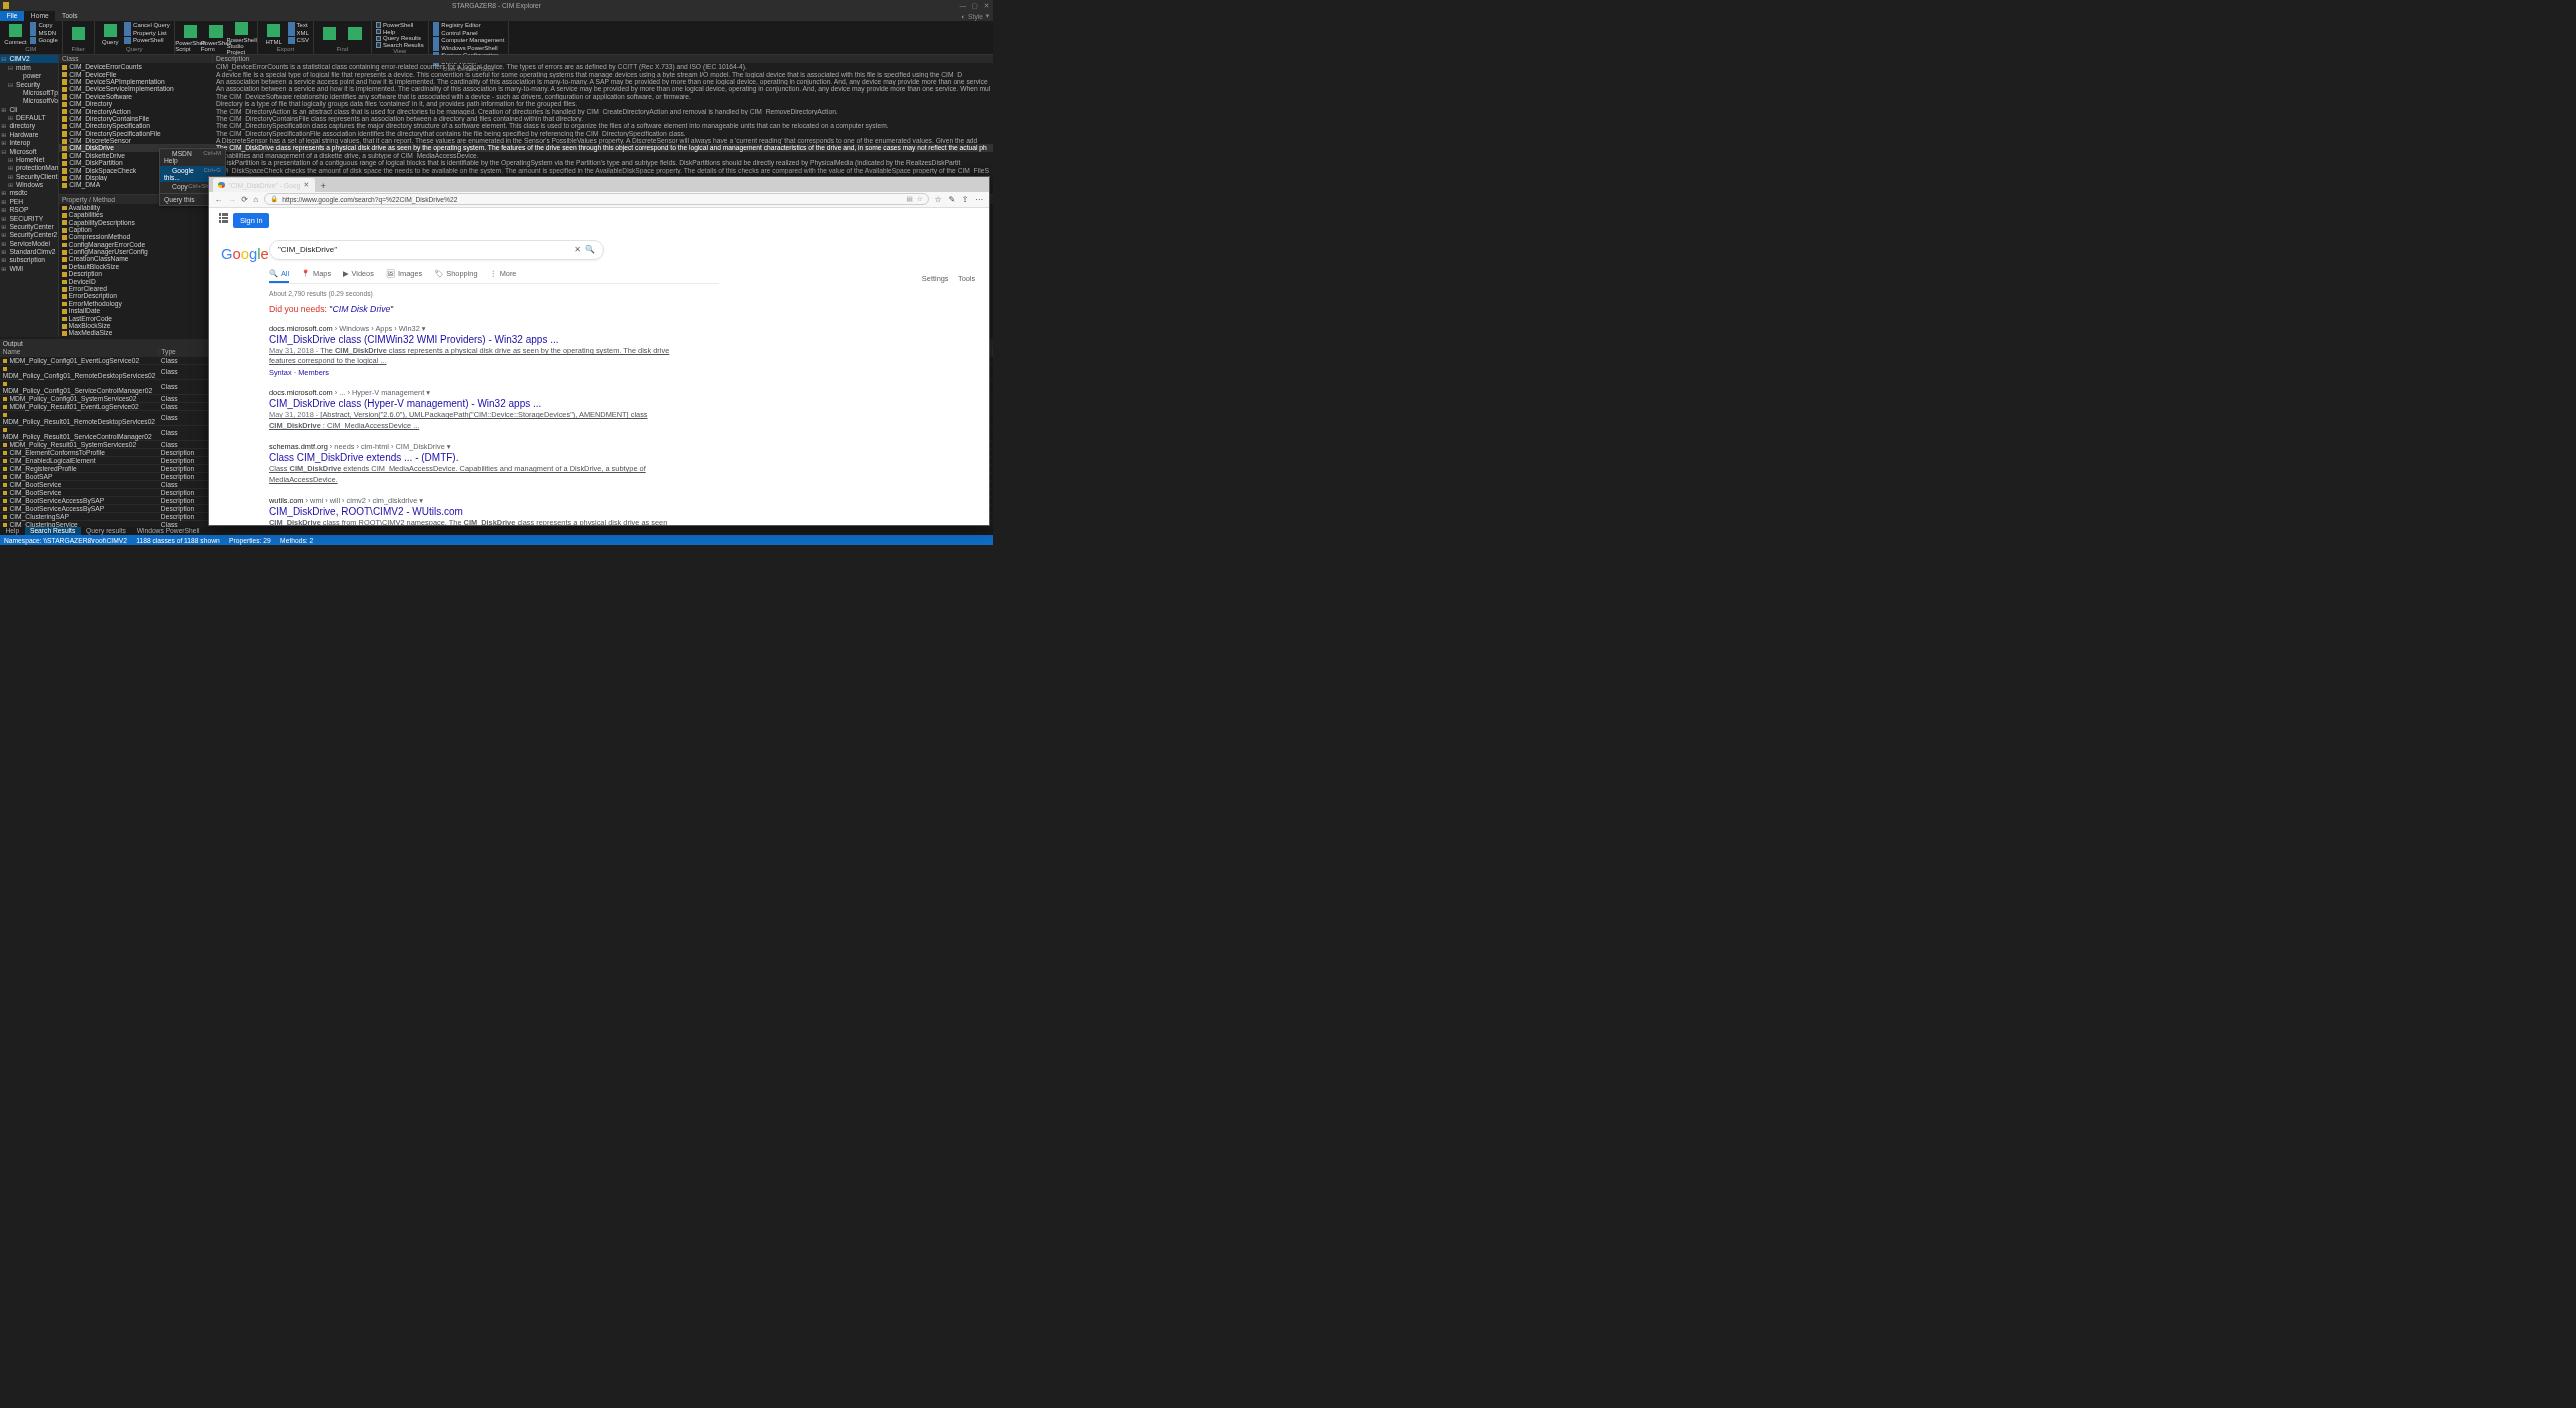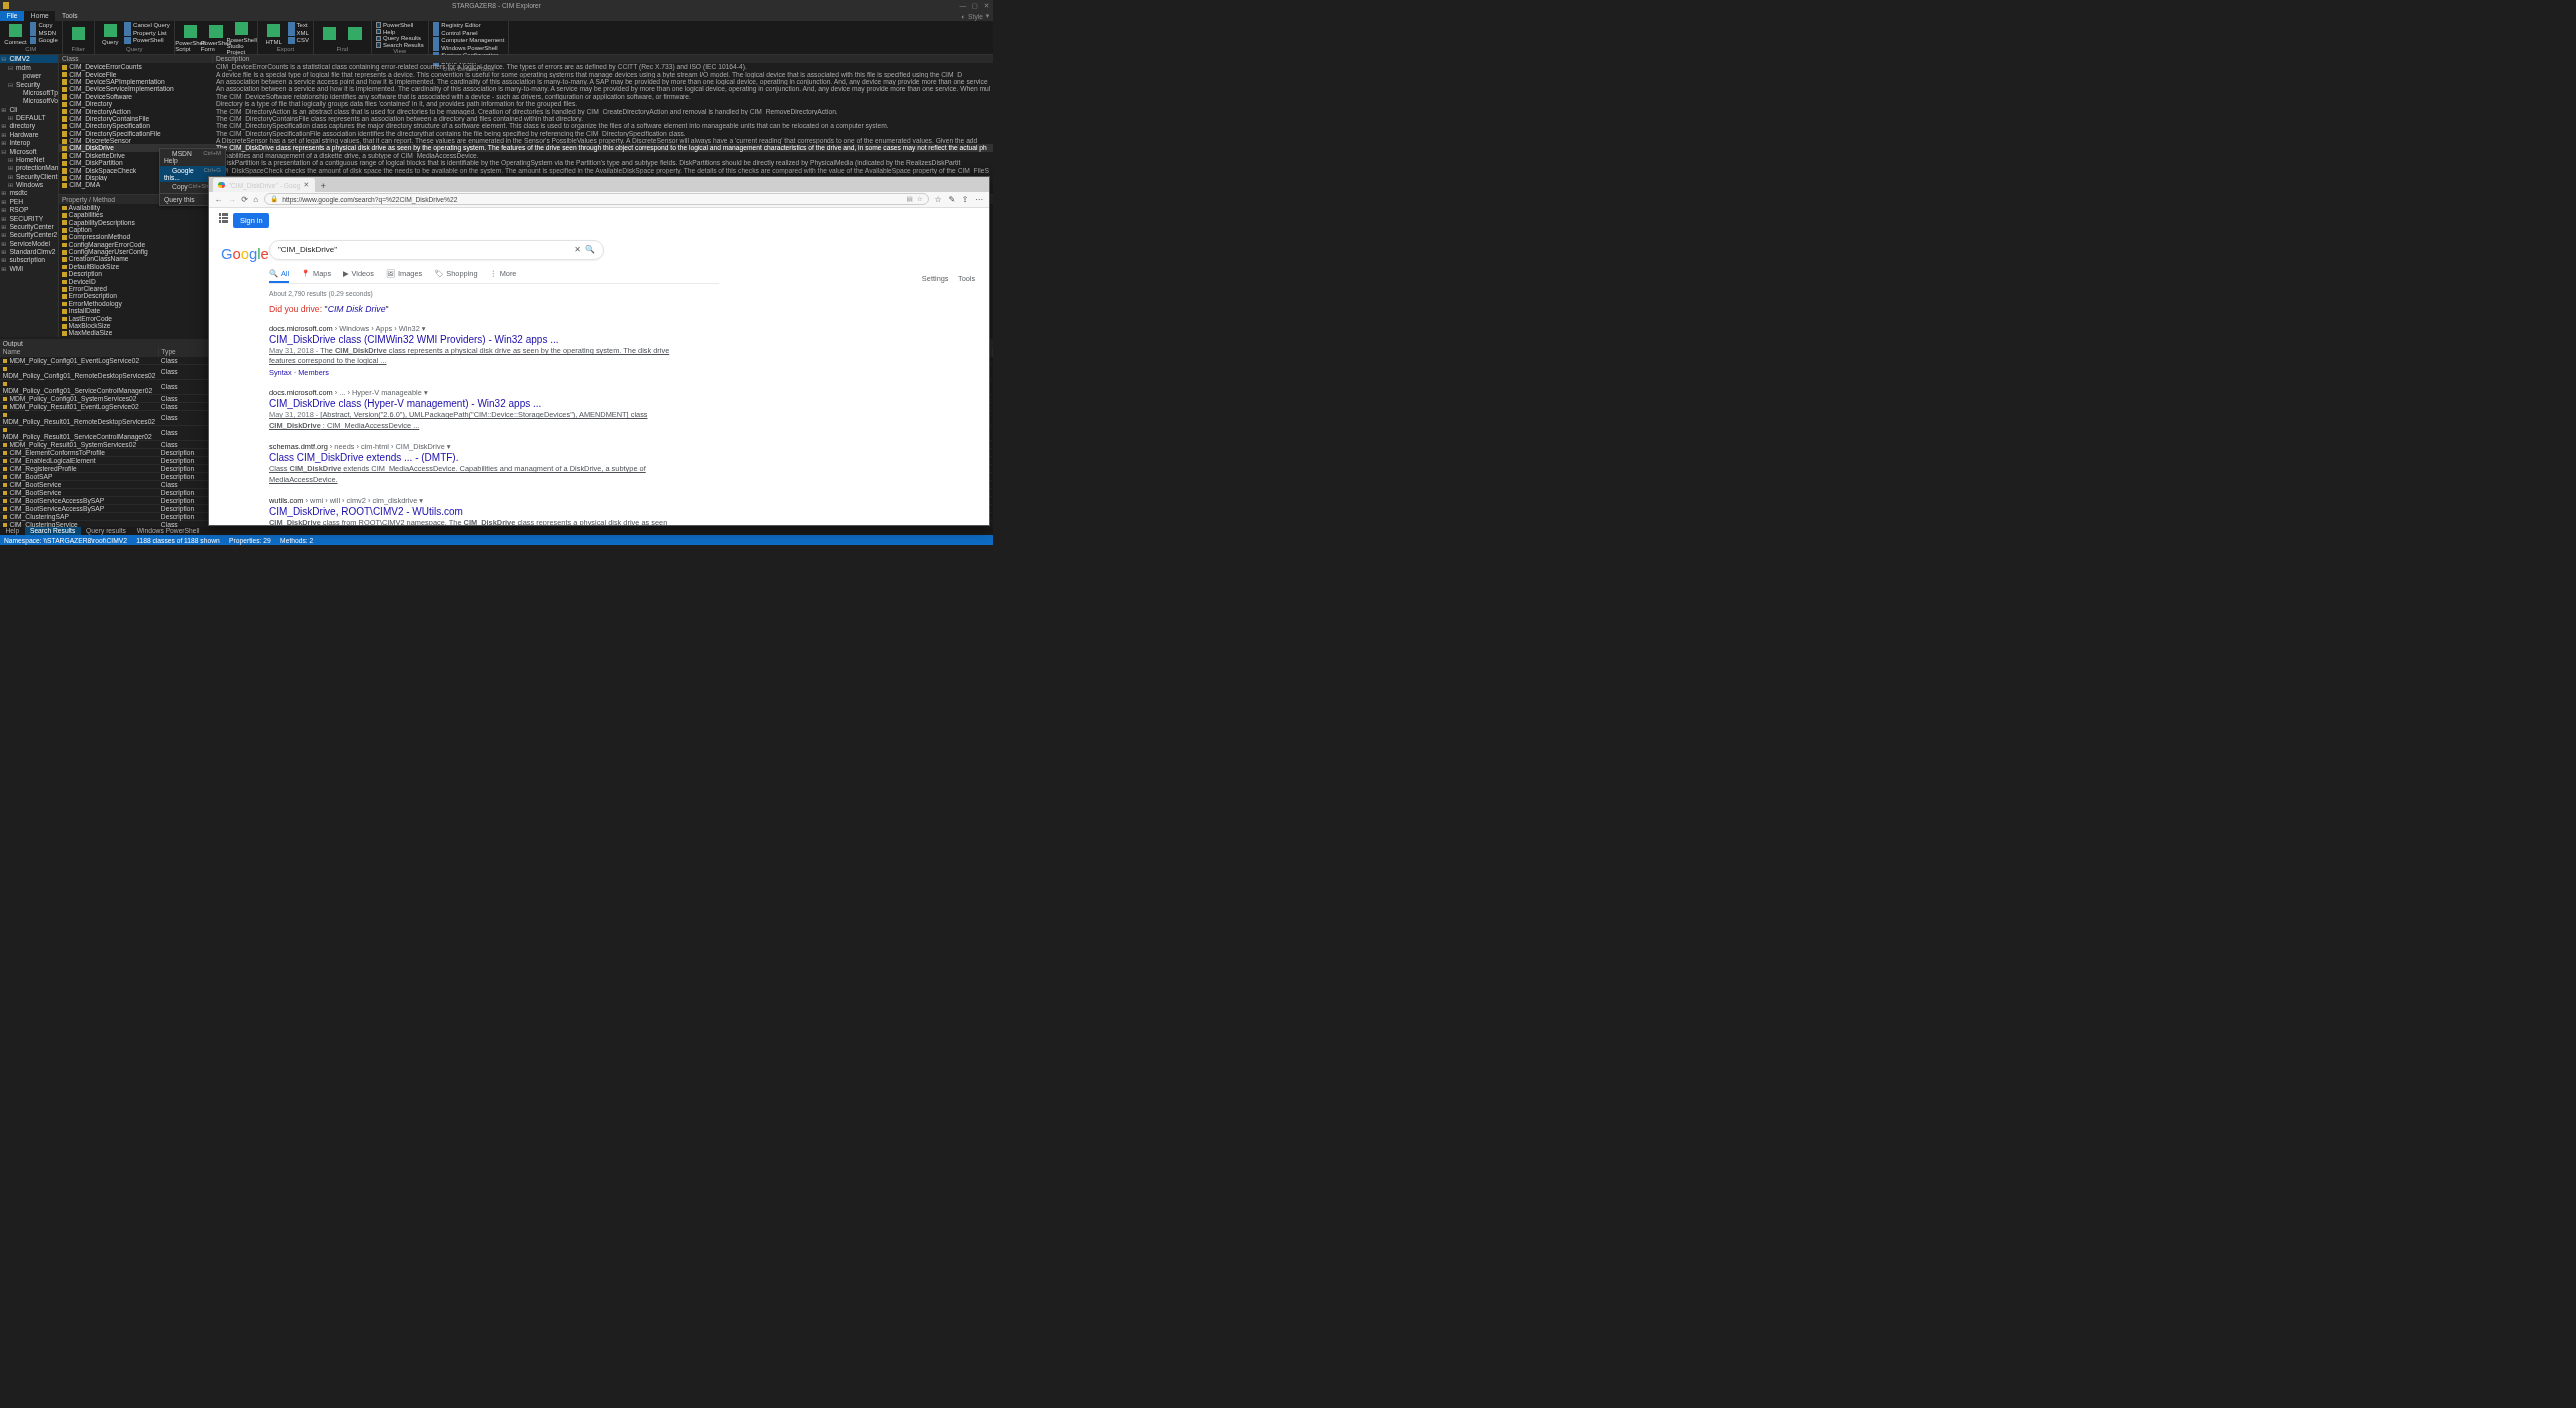--- a/index.html
+++ b/index.html
@@ -636,31 +636,31 @@
               <div class="gn"><span>🖼</span>Images</div>
               <div class="gn"><span>🏷</span>Shopping</div>
               <div class="gn"><span>⋮</span>More</div>
             </div>
           <div class="settings-tools">
             <span>Settings</span>
             <span>Tools</span>
           </div>
           <div class="gstats">About 2,790 results (0.29 seconds)</div>
           <div class="gdym">
-            <span class="lab">Did you drive: </span>"<span class="q">CIM Disk Drive</span>"
+            <span class="lab">Did you needs: </span>"<span class="q">CIM Disk Drive</span>"
           </div>
           <div id="gresults">
               <div class="gres">
                 <div class="url">docs.microsoft.com<span class="path"> › Windows › Apps › Win32</span> <span style="color:#5f6368">▾</span></div>
                 <div class="title">CIM_DiskDrive class (CIMWin32 WMI Providers) - Win32 apps ...</div>
                 <div class="snip"><span class="date">May 31, 2018 - </span>The <b>CIM_DiskDrive</b> class represents a physical disk drive as seen by the operating system. The disk drive features correspond to the logical ...</div>
                 <div class="links">Syntax <span class="dot">·</span> Members</div>
               </div>
               <div class="gres">
-                <div class="url">docs.microsoft.com<span class="path"> › ... › Hyper-V manageable</span> <span style="color:#5f6368">▾</span></div>
+                <div class="url">docs.microsoft.com<span class="path"> › ... › Hyper-V management</span> <span style="color:#5f6368">▾</span></div>
                 <div class="title">CIM_DiskDrive class (Hyper-V management) - Win32 apps ...</div>
                 <div class="snip"><span class="date">May 31, 2018 - </span>[Abstract, Version("2.6.0"), UMLPackagePath("CIM::Device::StorageDevices"), AMENDMENT] class <b>CIM_DiskDrive</b> : CIM_MediaAccessDevice ...</div>
               </div>
               <div class="gres">
                 <div class="url">schemas.dmtf.org<span class="path"> › needs › cim-html › CIM_DiskDrive</span> <span style="color:#5f6368">▾</span></div>
                 <div class="title">Class CIM_DiskDrive extends ... - (DMTF).</div>
                 <div class="snip">Class <b>CIM_DiskDrive</b> extends CIM_MediaAccessDevice. Capabilities and managment of a DiskDrive, a subtype of MediaAccessDevice.</div>
               </div>
               <div class="gres">
                 <div class="url">wutils.com<span class="path"> › wmi › will › cimv2 › cim_diskdrive</span> <span style="color:#5f6368">▾</span></div>

